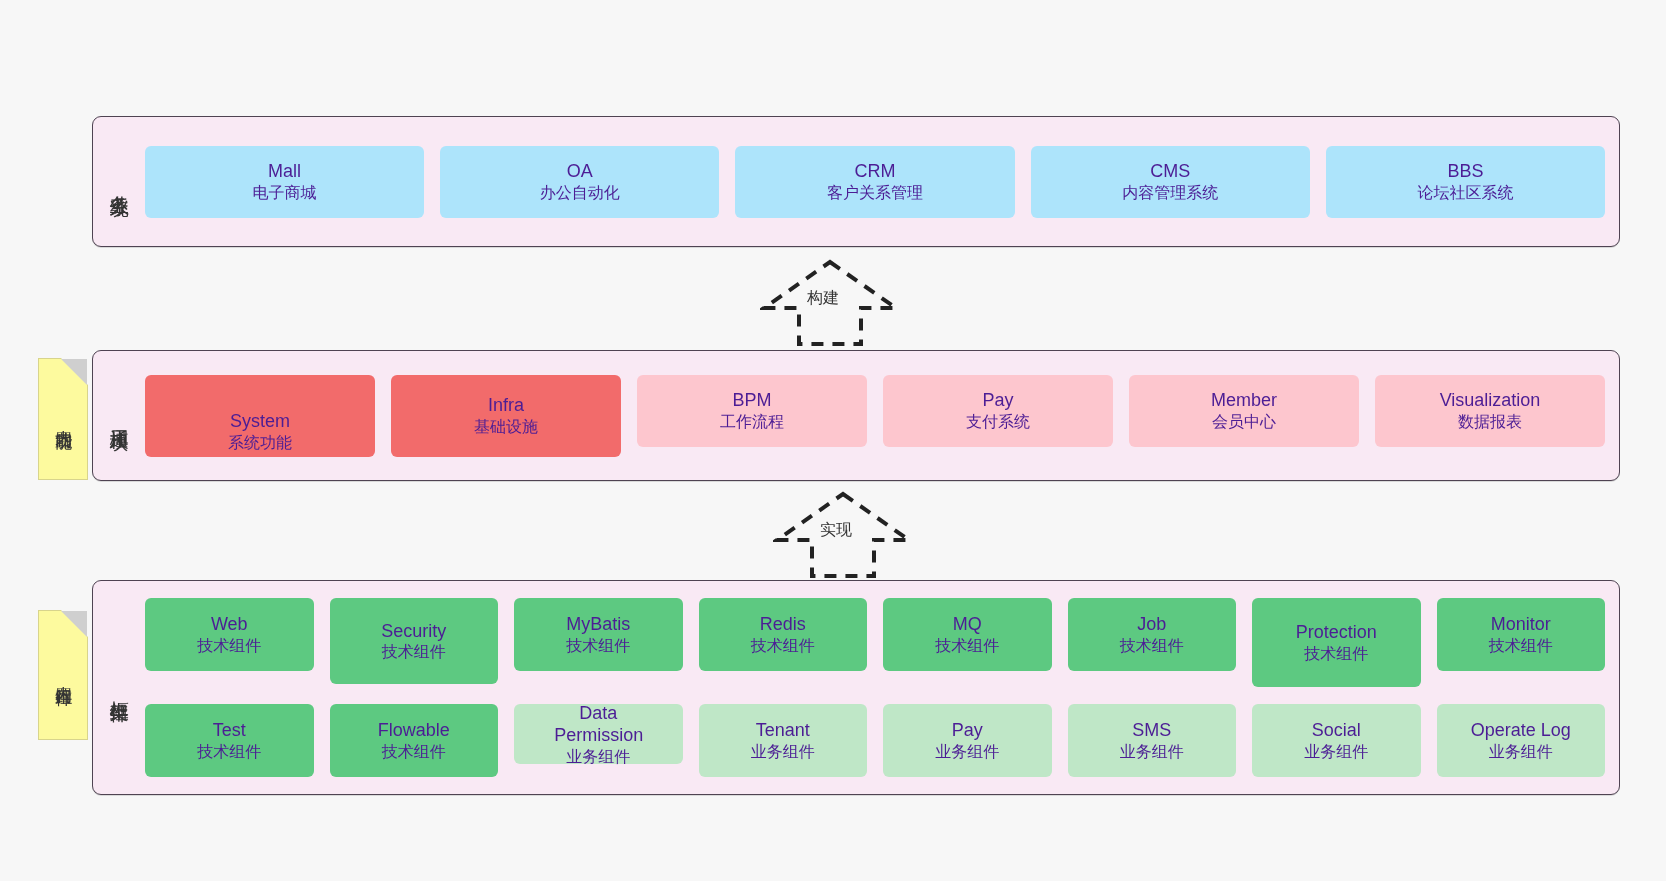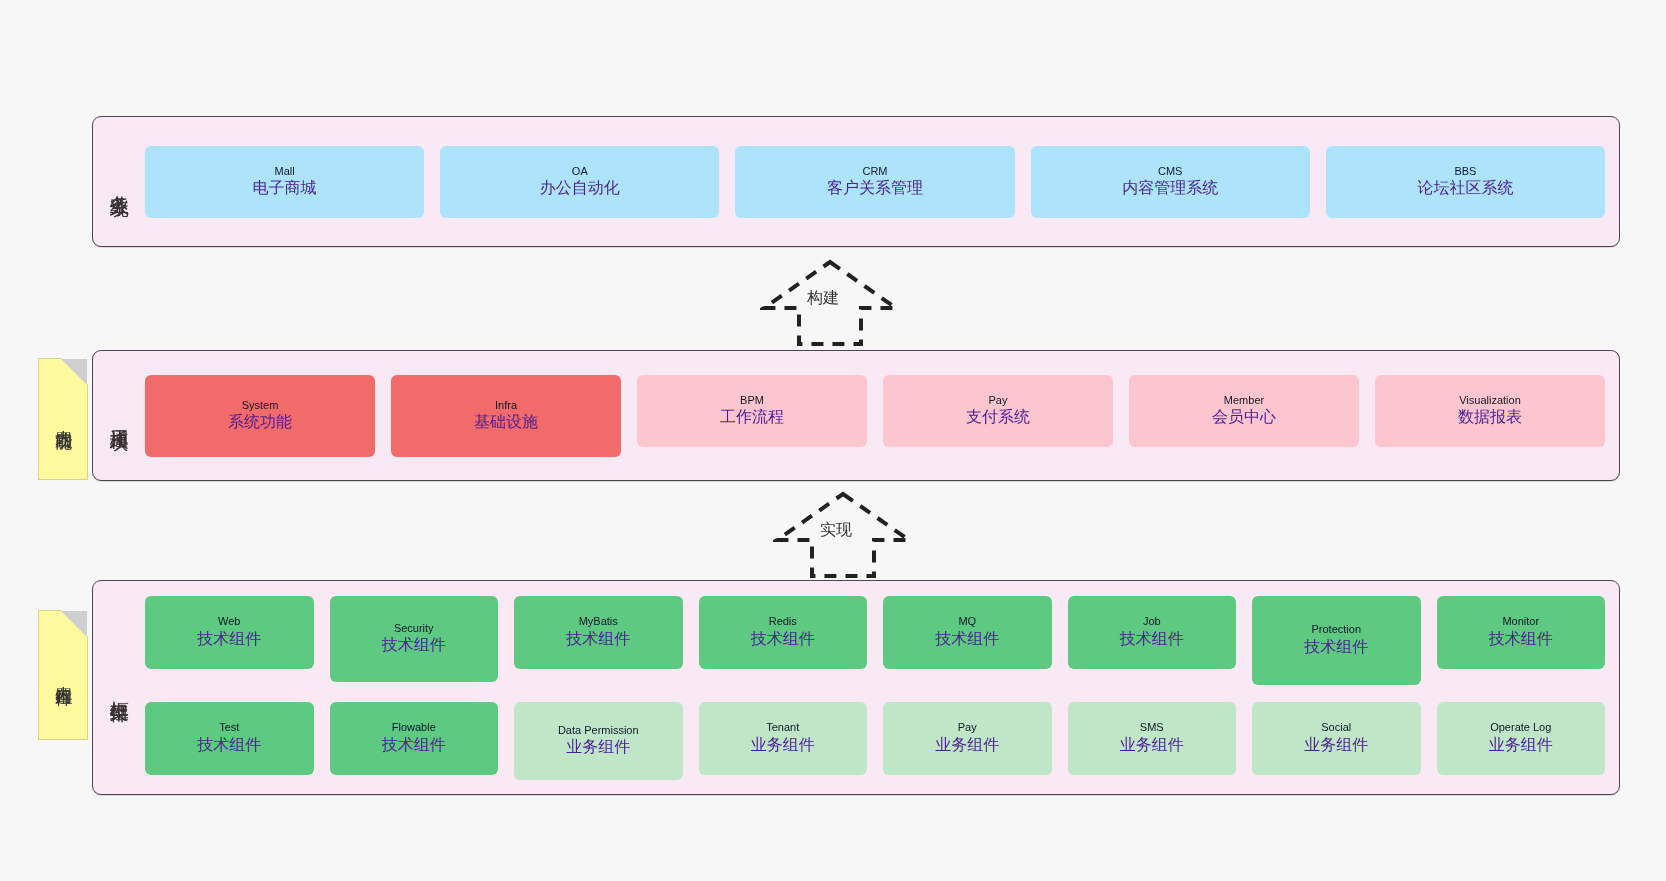--- a/index.html
+++ b/index.html
@@ -69,22 +69,22 @@
     display: flex;
     flex-direction: column;
     align-items: center;
     justify-content: center;
     text-align: center;
     line-height: 1.25;
     box-sizing: border-box;
     padding: 4px 6px;
   }
   .card .en {
-    font-size: 11px;
-    color: #0f172a;
+    font-size: 18px;
+    color: #4c1d95;
   }
   .card .cn {
     font-size: 16px;
     color: #4c1d95;
   }
 
   
   .c-blue        { background: #ade4fb; }
   .c-red         { background: #f26b6b; }
   .c-pink        { background: #fdc6ce; }
@@ -184,21 +184,21 @@
   </div>
 
   <div class="sticky" style="left:38px; top:358px; width:50px; height:122px;">
     <span>内置功能</span>
   </div>
 
   <div class="layer" style="left:92px; top:350px; width:1528px; height:131px;">
     <div class="layer-title">通用模块</div>
     <div class="layer-body">
       <div class="row">
-        <div class="card c-red" style="height:82px;">
+        <div class="card c-red" style="height:82px;justify-content:flex-end;">
           <span class="en">System</span>
           <span class="cn">系统功能</span>
         </div>
         <div class="card c-red" style="height:82px;">
           <span class="en">Infra</span>
           <span class="cn">基础设施</span>
         </div>
         <div class="card c-pink" style="height:72px;">
           <span class="en">BPM</span>
           <span class="cn">工作流程</span>
@@ -271,21 +271,21 @@
 
       <div class="row">
         <div class="card c-green" style="height:73px;">
           <span class="en">Test</span>
           <span class="cn">技术组件</span>
         </div>
         <div class="card c-green" style="height:73px;">
           <span class="en">Flowable</span>
           <span class="cn">技术组件</span>
         </div>
-        <div class="card c-lightgreen" style="height:78px;">
+        <div class="card c-lightgreen" style="height:60px;">
           <span class="en" style="max-width:88px;">Data Permission</span>
           <span class="cn">业务组件</span>
         </div>
         <div class="card c-lightgreen" style="height:73px;">
           <span class="en">Tenant</span>
           <span class="cn">业务组件</span>
         </div>
         <div class="card c-lightgreen" style="height:73px;">
           <span class="en">Pay</span>
           <span class="cn">业务组件</span>

